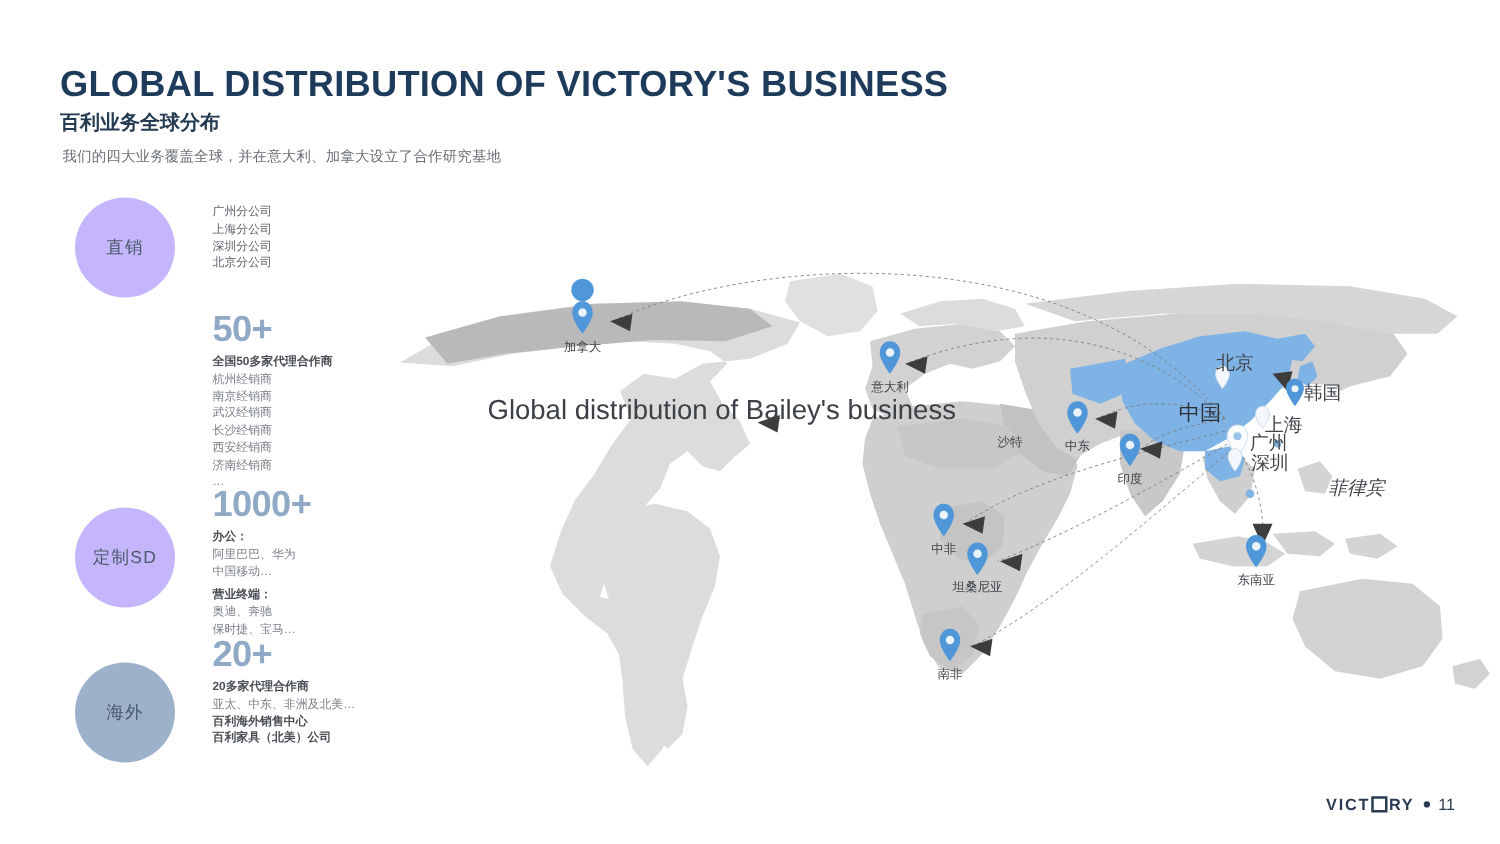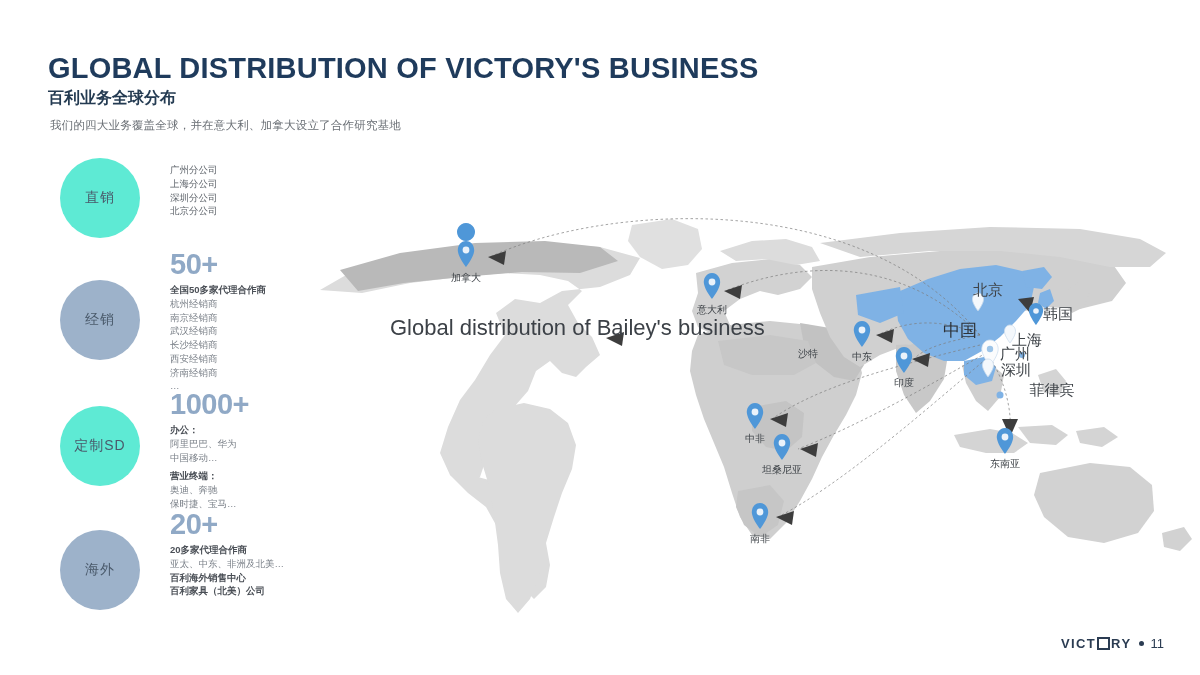--- a/index.html
+++ b/index.html
@@ -26,21 +26,21 @@
     font-size:11.5px;color:#6a6f75;letter-spacing:.2px;
   }
 
   
   .block{position:absolute;}
   .circle{
     position:absolute;border-radius:50%;
     display:flex;align-items:center;justify-content:center;
     color:#4a5a6b;font-size:14px;letter-spacing:1px;
   }
-  .circle.lt{background:#5eead4;}
+  .circle.lt{background:#c4b5fd;}
   .circle.dk{background:#9db2ca;}
 
   .big-num{
     font-size:29px;font-weight:bold;color:#90a9c6;
     line-height:1;letter-spacing:-0.5px;margin-bottom:4px;
   }
   .lead{font-size:9.5px;font-weight:bold;color:#4a4f56;line-height:1.45;}
   .item{font-size:9.5px;color:#7b8189;line-height:1.45;}
   .item.dark{color:#5c6269;}
   .gap{height:5px;}
@@ -85,23 +85,20 @@
     </div>
     <div style="position:absolute;left:110px;top:5px;">
       <div class="item dark">广州分公司</div>
       <div class="item dark">上海分公司</div>
       <div class="item dark">深圳分公司</div>
       <div class="item dark">北京分公司</div>
     </div>
   </div>
 
   <div class="block" style="left:60px;top:250px;width:230px;height:130px;">
-    <div class="circle dk" style="left:0;top:30px;width:80px;height:80px;">
-      <span>经销</span>
-    </div>
     <div style="position:absolute;left:110px;top:0;">
       <div class="big-num">50+</div>
       <div class="lead">全国50多家代理合作商</div>
       <div class="item">杭州经销商</div>
       <div class="item">南京经销商</div>
       <div class="item">武汉经销商</div>
       <div class="item">长沙经销商</div>
       <div class="item">西安经销商</div>
       <div class="item">济南经销商</div>
       <div class="item">…</div>
@@ -267,21 +264,21 @@
     <div class="mlabel" style="left:455px;top:237px;">中非</div>
     <div class="mlabel" style="left:482px;top:268px;">坦桑尼亚</div>
     <div class="mlabel" style="left:460px;top:337px;">南非</div>
     <div class="mlabel" style="left:705px;top:262px;">东南亚</div>
     <div class="mlabel big" style="left:660px;top:124px;">中国</div>
     <div class="mlabel sm" style="left:688px;top:86px;">北京</div>
     <div class="mlabel sm" style="left:758px;top:110px;">韩国</div>
     <div class="mlabel sm" style="left:727px;top:136px;">上海</div>
     <div class="mlabel sm" style="left:715px;top:150px;">广州</div>
     <div class="mlabel sm" style="left:716px;top:166px;">深圳</div>
-    <div class="mlabel sm" style="left:752px;top:186px;">菲律宾</div>
+    <div class="mlabel sm" style="left:785px;top:186px;font-style:italic;">菲律宾</div>
   </div>
 
   <div class="footer">
     <span>
       <span>VICT</span><span class="sq-o"></span><span>RY</span>
     </span>
     <span class="dot"></span>
     <span class="pg">11</span>
   </div>
 

